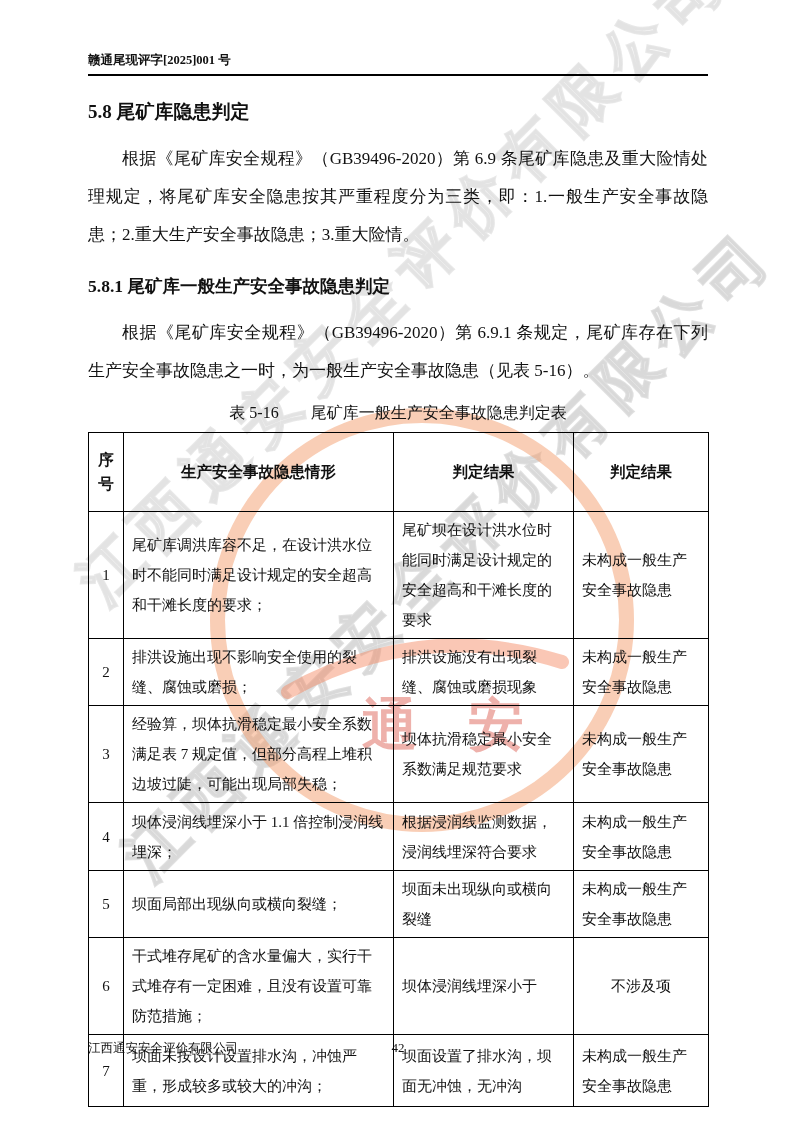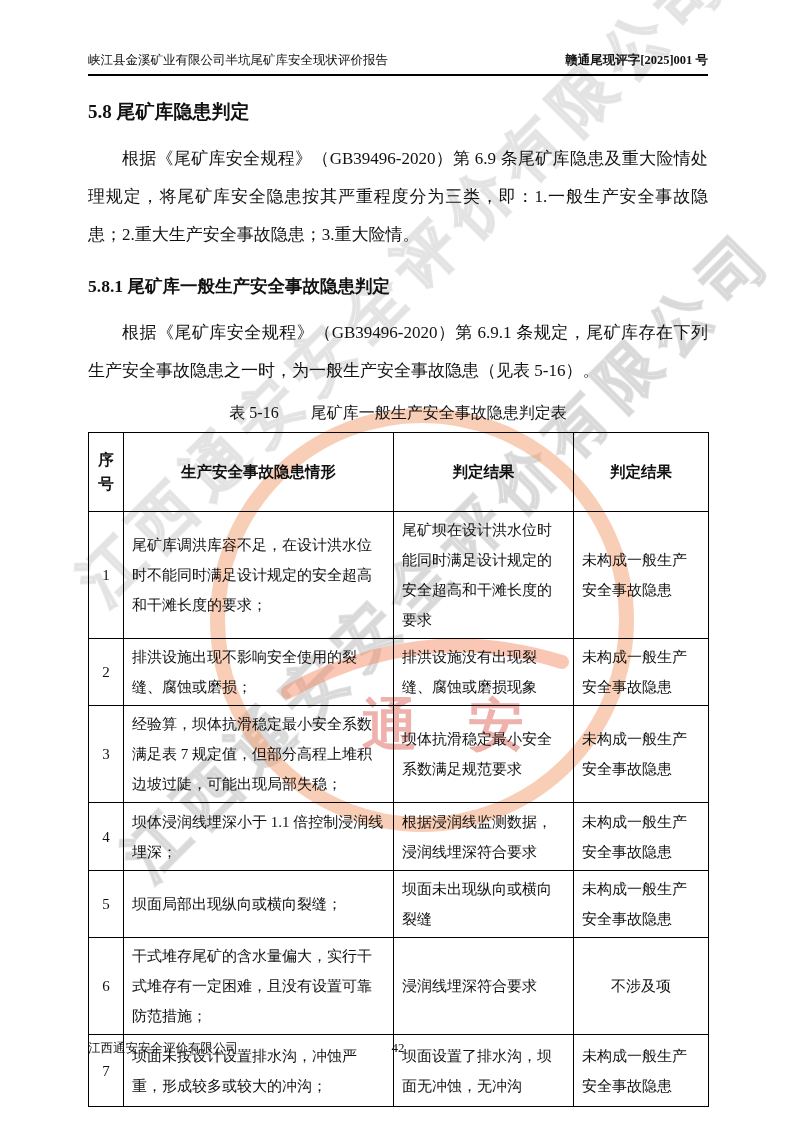--- a/index.html
+++ b/index.html
@@ -92,21 +92,20 @@
     <div class="wm-circle"></div>
     <svg class="wm-swoosh" width="793" height="1122">
       <path d="M 288 692 Q 420 618 562 662" fill="none" stroke="rgba(243,130,90,0.45)" stroke-width="14" stroke-linecap="round"></path>
     </svg>
     <div class="wm-logo-text">通安</div>
   </div>
 
   <div class="content">
 
     <div class="doc-header">
-      <span class="left">峡江县金溪矿业有限公司半坑尾矿库安全现状评价报告</span>
       <span class="right">赣通尾现评字[2025]001 号</span>
     </div>
 
     <div class="h1">5.8 尾矿库隐患判定</div>
 
     <div class="para">根据《尾矿库安全规程》（GB39496-2020）第 6.9 条尾矿库隐患及重大险情处理规定，将尾矿库安全隐患按其严重程度分为三类，即：1.一般生产安全事故隐患；2.重大生产安全事故隐患；3.重大险情。</div>
 
     <div class="h2">5.8.1 尾矿库一般生产安全事故隐患判定</div>
 
     <div class="para">根据《尾矿库安全规程》（GB39496-2020）第 6.9.1 条规定，尾矿库存在下列生产安全事故隐患之一时，为一般生产安全事故隐患（见表 5-16）。</div>
@@ -153,21 +152,21 @@
       </tr>
       <tr class="r5">
         <td class="no">5</td>
         <td>坝面局部出现纵向或横向裂缝；</td>
         <td>坝面未出现纵向或横向裂缝</td>
         <td>未构成一般生产安全事故隐患</td>
       </tr>
       <tr class="r6">
         <td class="no">6</td>
         <td>干式堆存尾矿的含水量偏大，实行干式堆存有一定困难，且没有设置可靠防范措施；</td>
-        <td>浸润线埋深符合要求</td>
+        <td>坝体浸润线埋深小于</td>
         <td class="center">不涉及项</td>
       </tr>
       <tr class="r7">
         <td class="no">7</td>
         <td>坝面未按设计设置排水沟，冲蚀严重，形成较多或较大的冲沟；</td>
         <td>坝面设置了排水沟，坝面无冲蚀，无冲沟</td>
         <td>未构成一般生产安全事故隐患</td>
       </tr>
     </tbody>
       </table>

